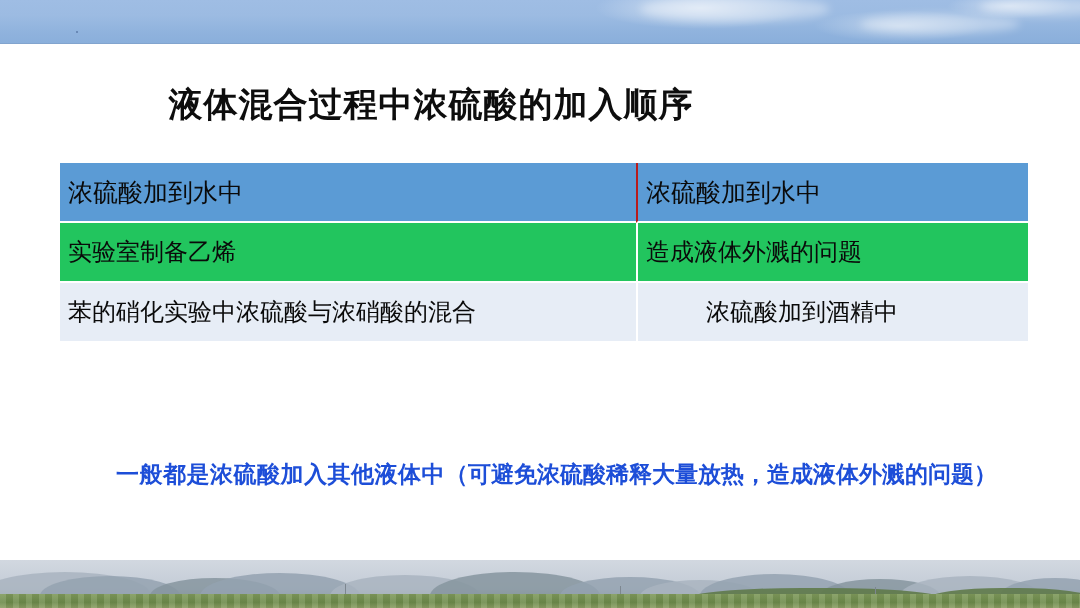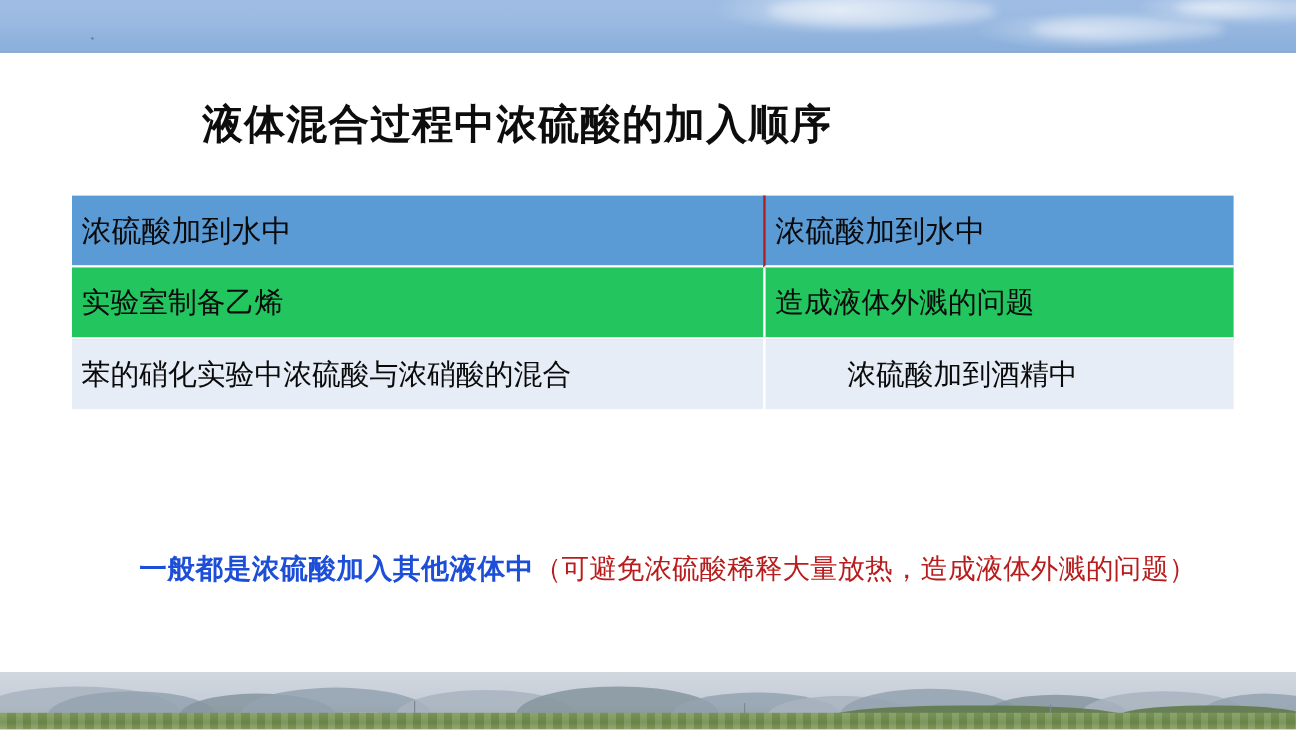--- a/index.html
+++ b/index.html
@@ -127,22 +127,22 @@
   .note-lead-spacer {
     display: inline-block;
     width: 52px;
   }
   .note-red {
     color: #1d4ed8;
     font-weight: bold;
     letter-spacing: 0.5px;
   }
   .note-black {
-    color: #b91c1c;
-    font-weight: normal;
+    color: #1d4ed8;
+    font-weight: bold;
   }
 
   
   .landscape {
     position: absolute;
     left: 0;
     top: 560px;
     width: 1080px;
     height: 48px;
     overflow: hidden;

